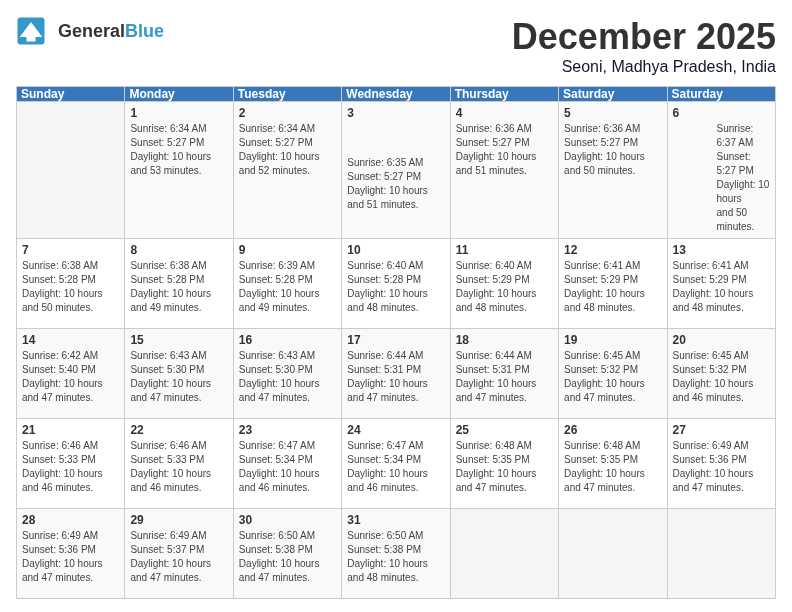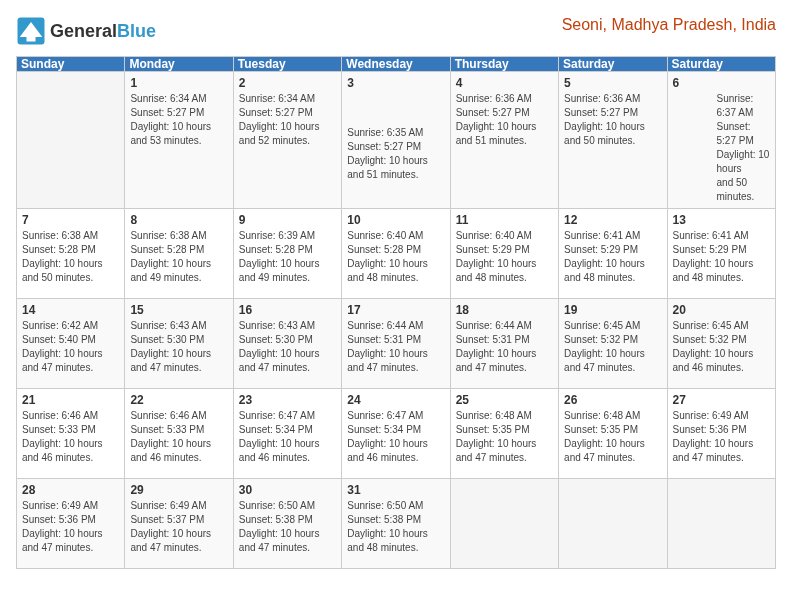--- a/index.html
+++ b/index.html
@@ -12,21 +12,21 @@
     }
     .header-area {
       display: flex;
       justify-content: space-between;
       align-items: flex-start;
       margin-bottom: 10px;
     }
     .logo {
       display: flex;
       align-items: center;
-      gap: 4px;
+      gap: 12px;
     }
     .logo-text-general {
       font-size: 18px;
       font-weight: bold;
       color: #333;
     }
     .logo-text-blue {
       font-size: 18px;
       font-weight: bold;
       color: #3399cc;
@@ -38,21 +38,21 @@
     .title-area {
       text-align: right;
     }
     .month-title {
       font-size: 36px;
       font-weight: bold;
       color: #333;
     }
     .location-title {
       font-size: 16px;
-      color: #c2410c;
+      color: #0f172a;
     }
     table {
       width: 100%;
       border-collapse: collapse;
       table-layout: fixed;
     }
     thead tr th {
       background-color: #3777bc;
       color: #fff;
       font-size: 12px;
@@ -96,20 +96,21 @@
     <svg class="logo-icon" viewBox="0 0 40 40">
       <rect x="2" y="2" width="36" height="36" rx="4" fill="#3399cc"></rect>
       <polygon points="20,8 35,28 5,28" fill="white"></polygon>
       <rect x="14" y="28" width="12" height="6" fill="white"></rect>
     </svg>
     <div>
       <span class="logo-text-general">General</span><span class="logo-text-blue">Blue</span>
     </div>
   </div>
   <div class="title-area">
+    <div class="month-title">December 2025</div>
     <div class="location-title">Seoni, Madhya Pradesh, India</div>
   </div>
 </div>
 
 <table>
   <thead>
     <tr id="weekday-header">
     <th>Sunday</th>
         <th>Monday</th>
         <th>Tuesday</th>

